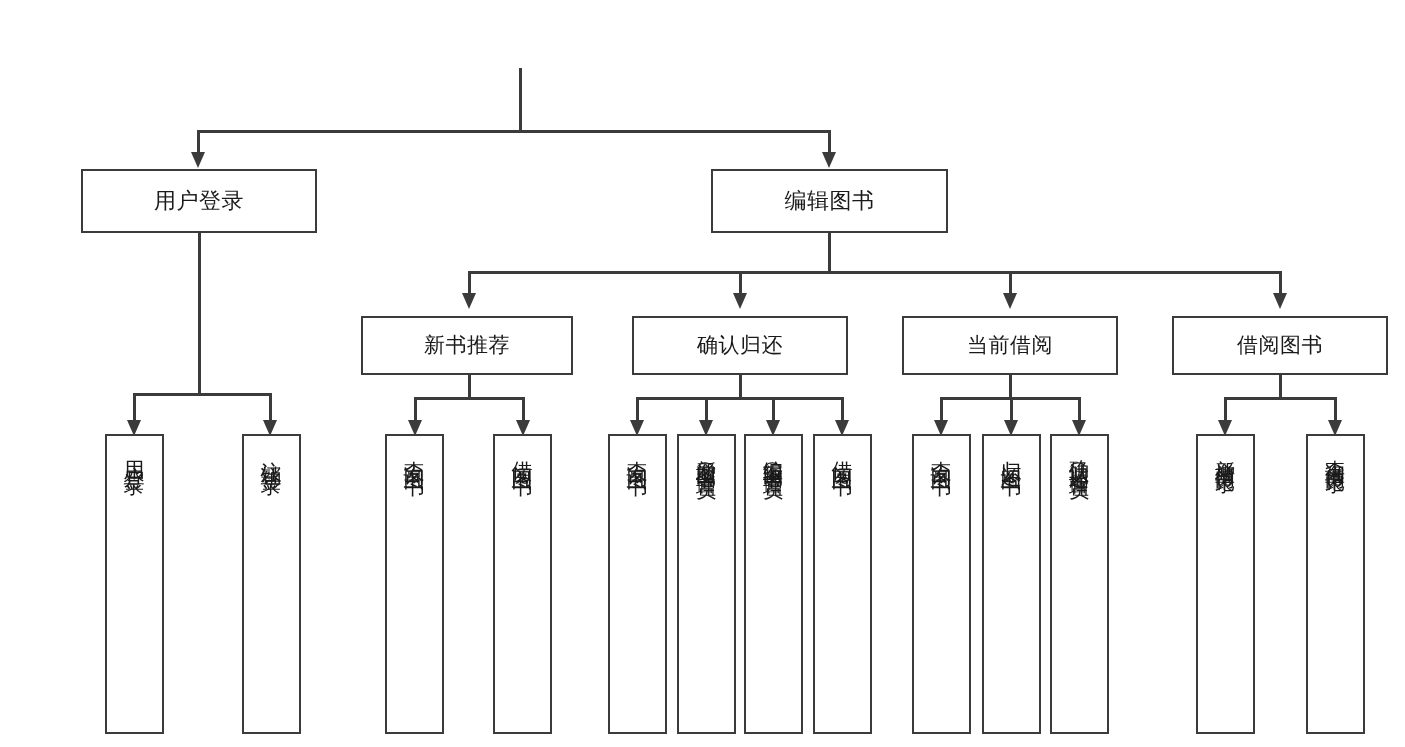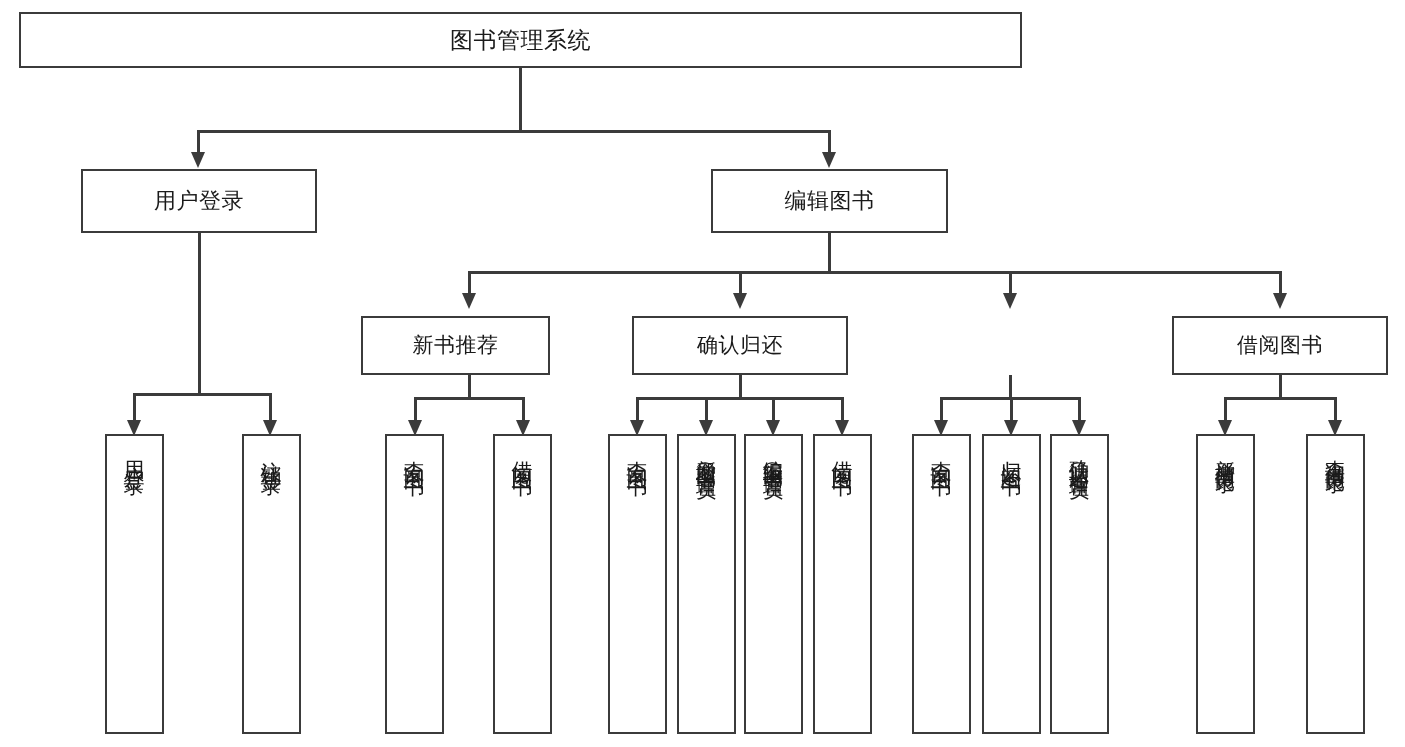--- a/index.html
+++ b/index.html
@@ -80,23 +80,20 @@
     letter-spacing: 0.5px;
     white-space: nowrap;
     user-select: none;
   }
 </style>
 </head>
 <body>
 
 <div id="canvas">
 
-  <div class="node root" style="left:19px; top:12px; width:1003px; height:56px;">
-    <span class="label">图书管理系统</span>
-  </div>
 
   <div class="vline" style="left:519px; top:68px; height:62px;"></div>
 
   <div class="hline" style="left:197px; top:130px; width:632px;"></div>
   <div class="vline" style="left:197px; top:130px; height:25px;"></div>
   <div class="arrow" style="left:191px; top:152px;"></div>
   <div class="vline" style="left:828px; top:130px; height:25px;"></div>
   <div class="arrow" style="left:822px; top:152px;"></div>
 
   <div class="node level2" style="left:81px; top:169px; width:236px; height:64px;">
@@ -118,25 +115,28 @@
   <div class="hline" style="left:468px; top:271px; width:812px;"></div>
   <div class="vline" style="left:468px; top:271px; height:24px;"></div>
   <div class="arrow" style="left:462px; top:293px;"></div>
   <div class="vline" style="left:739px; top:271px; height:24px;"></div>
   <div class="arrow" style="left:733px; top:293px;"></div>
   <div class="vline" style="left:1009px; top:271px; height:24px;"></div>
   <div class="arrow" style="left:1003px; top:293px;"></div>
   <div class="vline" style="left:1279px; top:271px; height:24px;"></div>
   <div class="arrow" style="left:1273px; top:293px;"></div>
 
-  <div class="node level3" style="left:361px; top:316px; width:189px; height:59px;">
+  <div class="node level3" style="left:361px; top:316px; width:212px; height:59px;">
     <span class="label">新书推荐</span>
   </div>
   <div class="node level3" style="left:632px; top:316px; width:216px; height:59px;">
     <span class="label">确认归还</span>
+  </div>
+  <div class="node level3" style="left:902px; top:316px; width:216px; height:59px;">
+    <span class="label">当前借阅</span>
   </div>
   <div class="node level3" style="left:1172px; top:316px; width:216px; height:59px;">
     <span class="label">借阅图书</span>
   </div>
 
   <div class="vline" style="left:468px; top:375px; height:24px;"></div>
   <div class="hline" style="left:414px; top:397px; width:110px;"></div>
   <div class="vline" style="left:414px; top:397px; height:25px;"></div>
   <div class="arrow" style="left:408px; top:420px;"></div>
   <div class="vline" style="left:522px; top:397px; height:25px;"></div>

